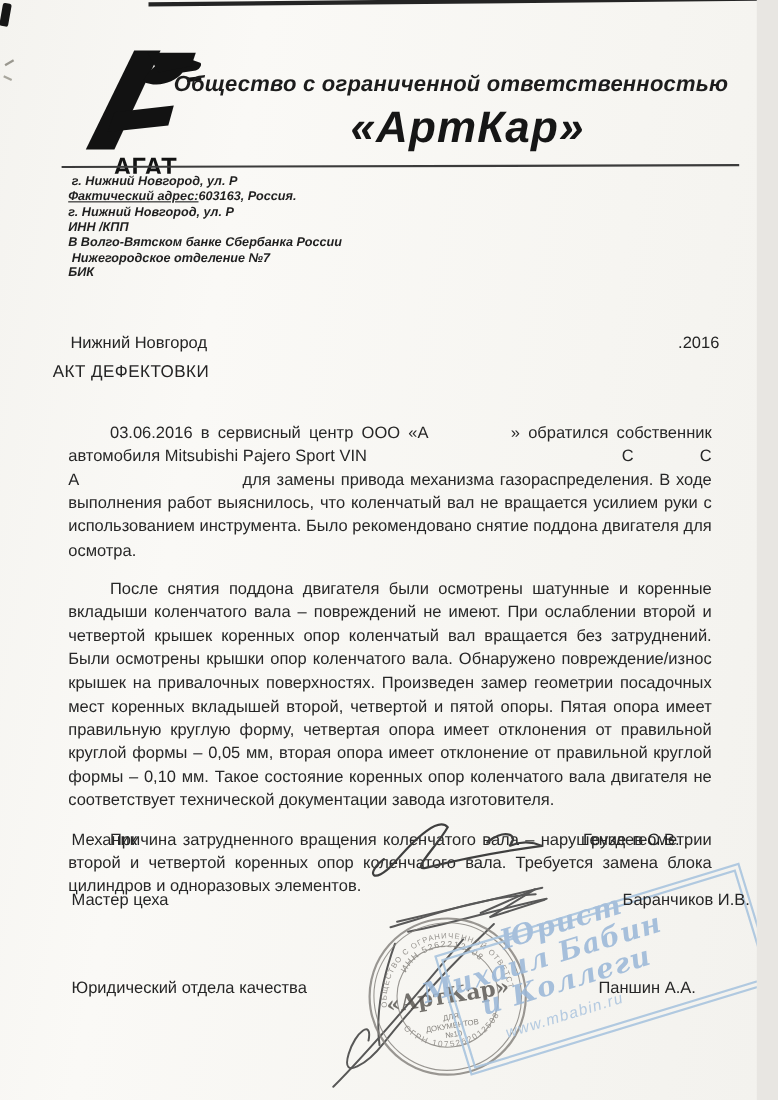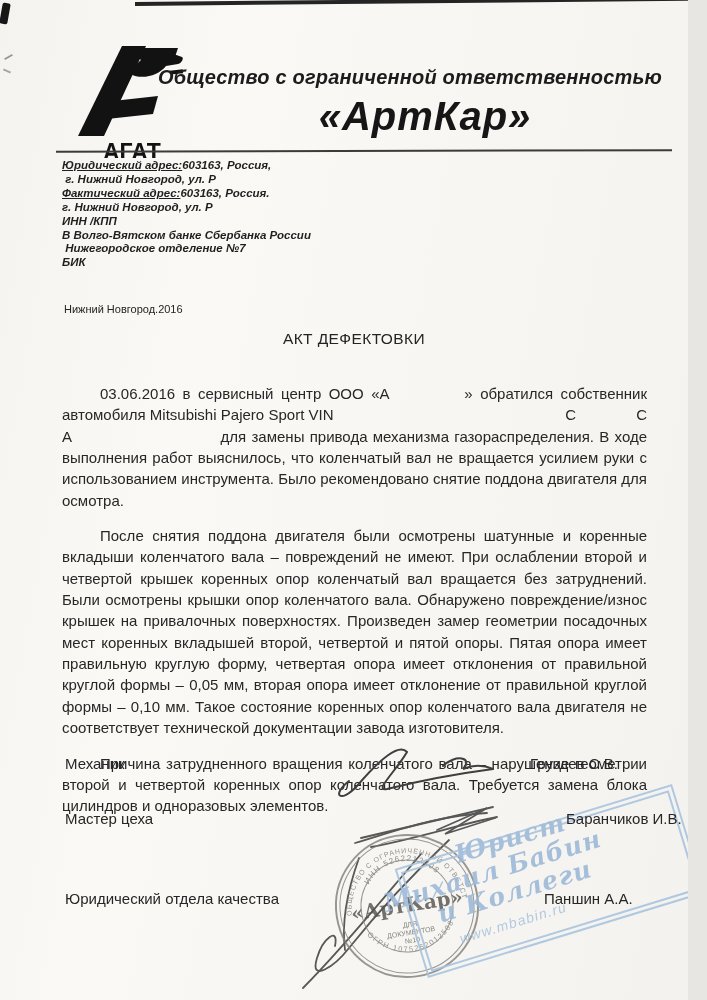--- a/index.html
+++ b/index.html
@@ -24,22 +24,22 @@
   .company-name{position:absolute;left:115px;top:94px;width:620px;text-align:center;
     font-size:40px;font-weight:bold;font-style:italic;color:#161616;letter-spacing:1px;}
   .header-rule{position:absolute;left:56px;top:150px;width:616px;height:2px;background:#3b3b3b;transform:rotate(-0.15deg);}
 
   
   .address{position:absolute;left:62px;top:159px;font-size:11.5px;line-height:13.9px;
     font-weight:bold;font-style:italic;color:#1f1f1f;}
   .addr-label{text-decoration:underline;}
 
   
-  .date-row{position:absolute;left:64px;top:303px;width:590px;display:flex;justify-content:flex-start;font-size:11px;color:#242424;}
-  .doc-title{position:absolute;left:48px;top:330px;width:612px;text-align:center;font-size:15.5px;letter-spacing:.4px;color:#242424;}
+  .date-row{position:absolute;left:64px;top:303px;width:590px;display:flex;justify-content:space-between;font-size:15px;color:#242424;}
+  .doc-title{position:absolute;left:48px;top:330px;width:612px;text-align:left;font-size:15.5px;letter-spacing:.4px;color:#242424;}
 
   
   .body-text{position:absolute;left:48px;top:369px;width:613px;font-size:15px;line-height:21.35px;color:#272727;}
   .body-text p{margin:14px;text-align:justify;text-indent:38px;}
 
   
   .sig-row{position:absolute;left:0;width:707px;z-index:7;}
   .sig-role{position:absolute;left:65px;font-size:15px;color:#262626;}
   .sig-name{position:absolute;font-size:15px;color:#262626;}
   .row1{top:755px;} .row1 .sig-name{left:530px;}
@@ -82,21 +82,20 @@
     <path d="M56,34 C64,18 82,8 94,12 L108,17 C110,18 108,23 104,24 L92,26 C84,36 68,40 56,34 Z" fill="#121212"></path>
     <rect x="96" y="30" width="13" height="4" fill="#121212" transform="rotate(-6 102 32)"></rect>
     <path d="M60,8 L104,8 L100,20 L70,26 Z" fill="#121212"></path>
     <text x="29" y="114" font-size="23" font-weight="bold" fill="#121212" style="font-family:'Liberation Sans',sans-serif;" transform="scale(1,1.05)">АГАТ</text>
   </svg>
   <div class="company-type">Общество с ограниченной ответственностью</div>
   <div class="company-name">«АртКар»</div>
   <div class="header-rule"></div>
 
   <div class="address">
-    <div><span class="addr-label">Юридический адрес:</span><span>603163, Россия,</span></div>
     <div><span class="addr-label"></span><span>&nbsp;г. Нижний Новгород, ул. Р</span></div>
     <div><span class="addr-label">Фактический адрес:</span><span>603163, Россия.</span></div>
     <div><span class="addr-label"></span><span>г. Нижний Новгород, ул. Р</span></div>
     <div><span class="addr-label"></span><span>ИНН /КПП</span></div>
     <div><span class="addr-label"></span><span>В Волго-Вятском банке Сбербанка России</span></div>
     <div><span class="addr-label"></span><span>&nbsp;Нижегородское отделение №7</span></div>
     <div><span class="addr-label"></span><span>БИК</span></div>
   </div>
 
   <div class="date-row">

